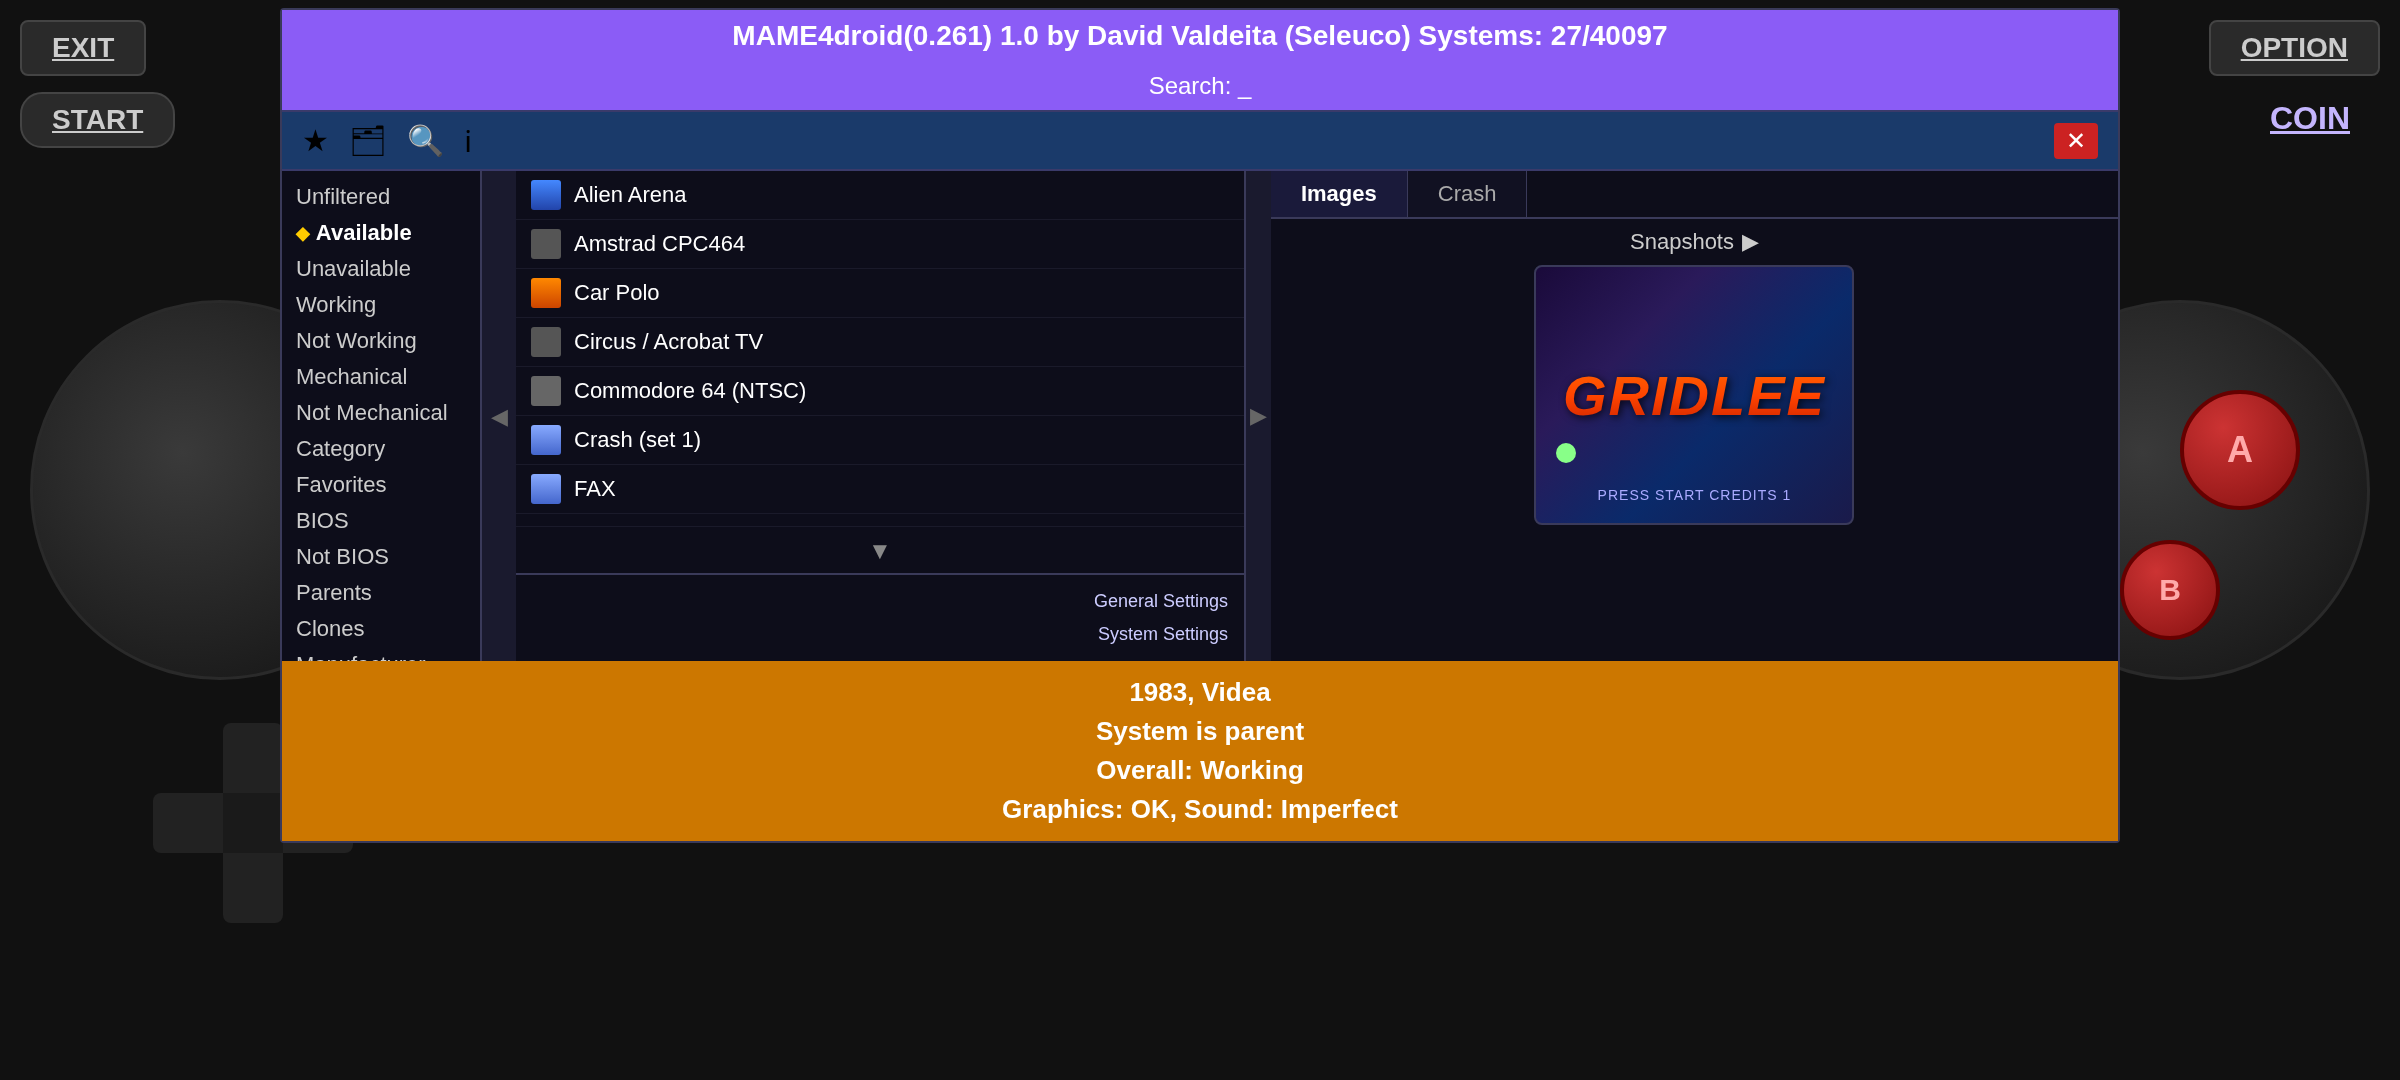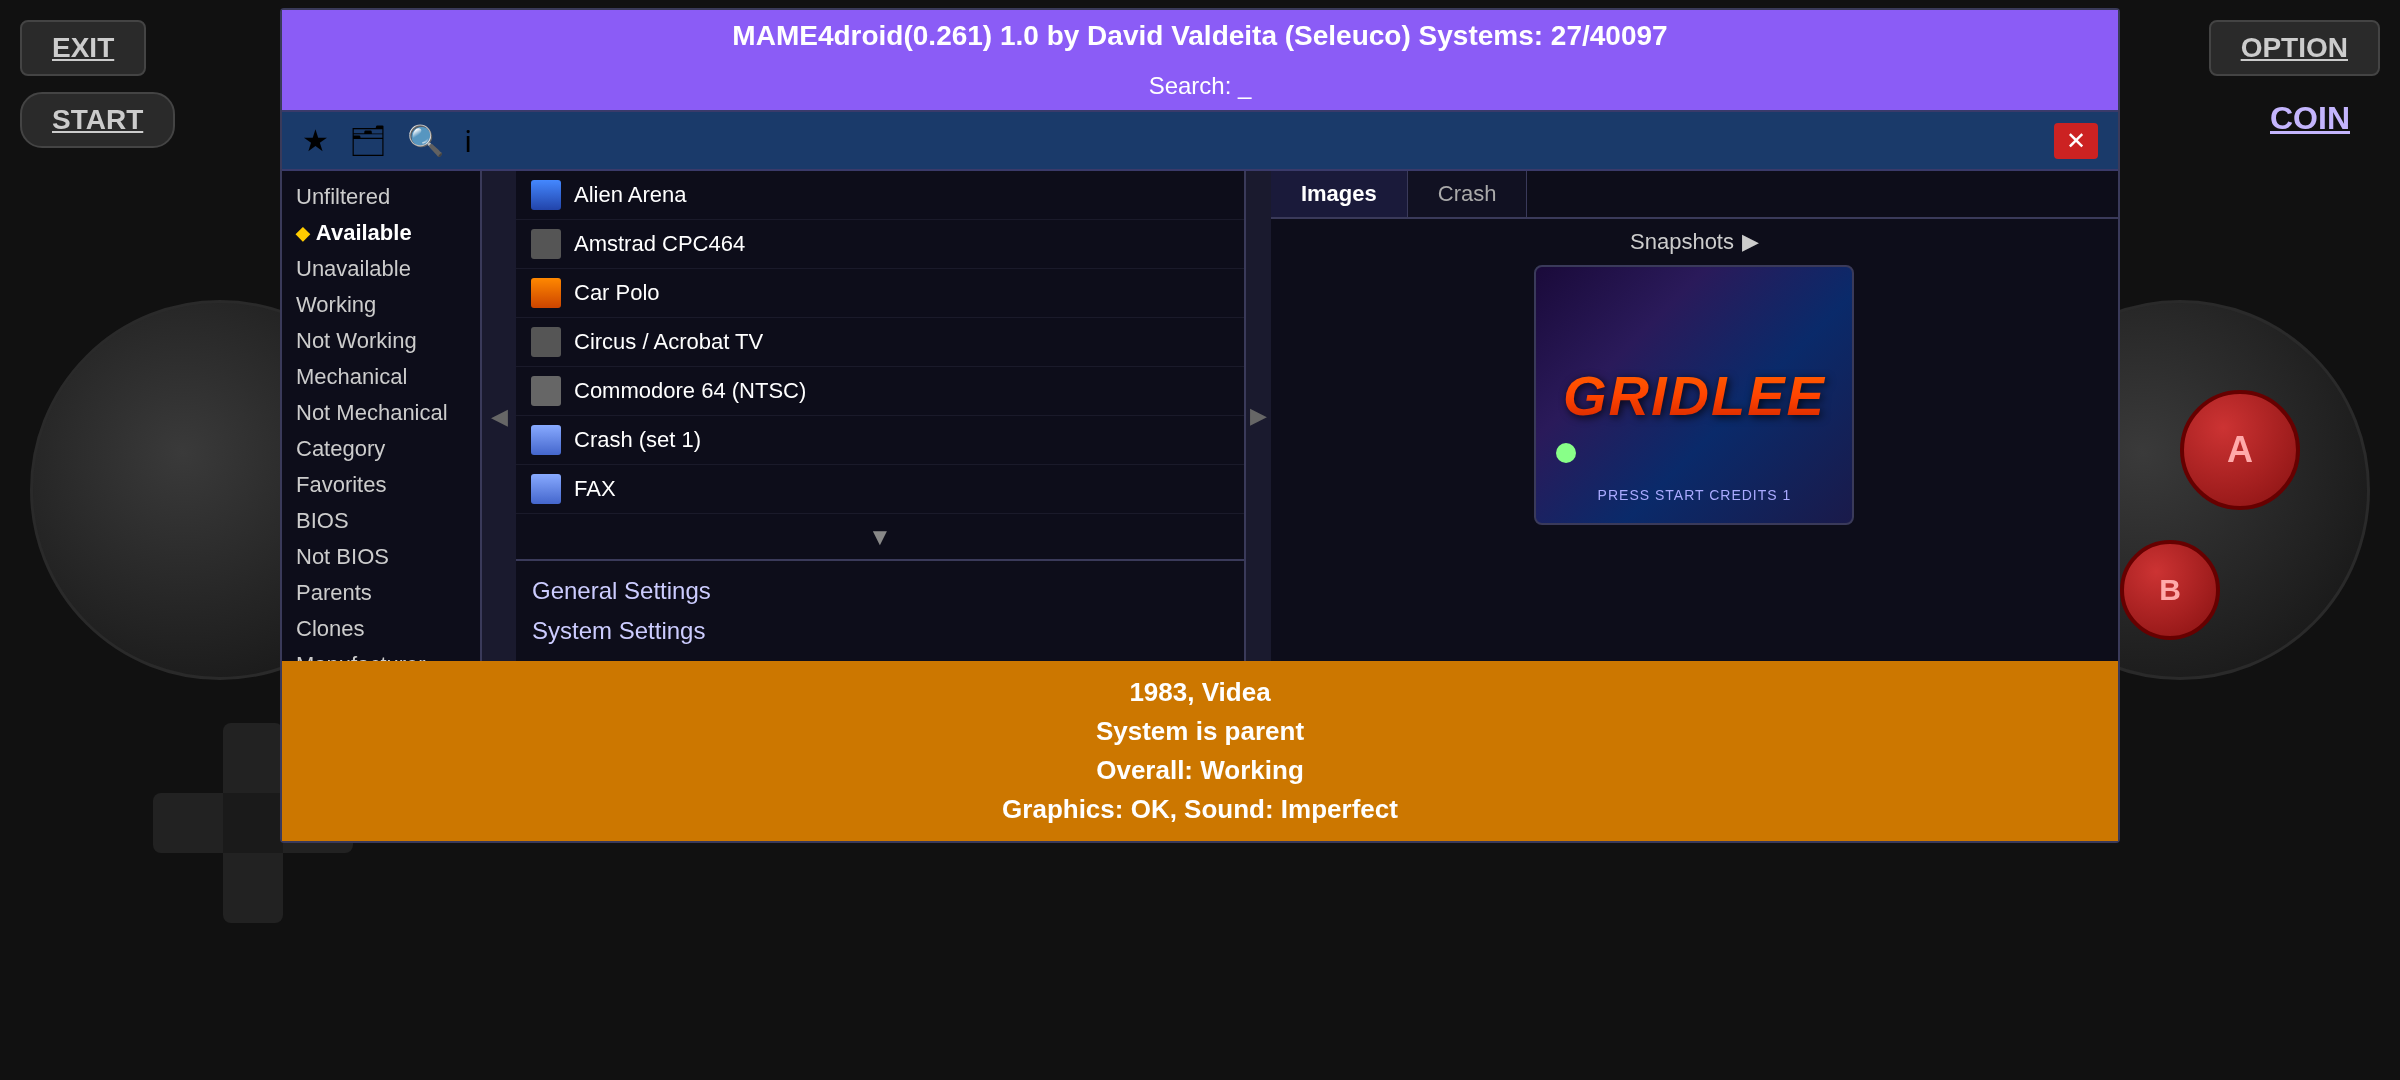--- a/index.html
+++ b/index.html
@@ -264,23 +264,23 @@
       color: #888;
       font-size: 24px;
     }
     .game-list-footer {
       border-top: 2px solid #3a3a5a;
       padding: 10px;
     }
     .settings-btn {
       display: block;
       width: 100%;
-      text-align: left;
+      text-align: right;
       color: #ccccff;
-      font-size: 24px;
+      font-size: 18px;
       padding: 6px;
       cursor: pointer;
       background: none;
       border: none;
     }
 
     
     .preview-panel {
       flex: 1;
       background: #0d0d1a;

